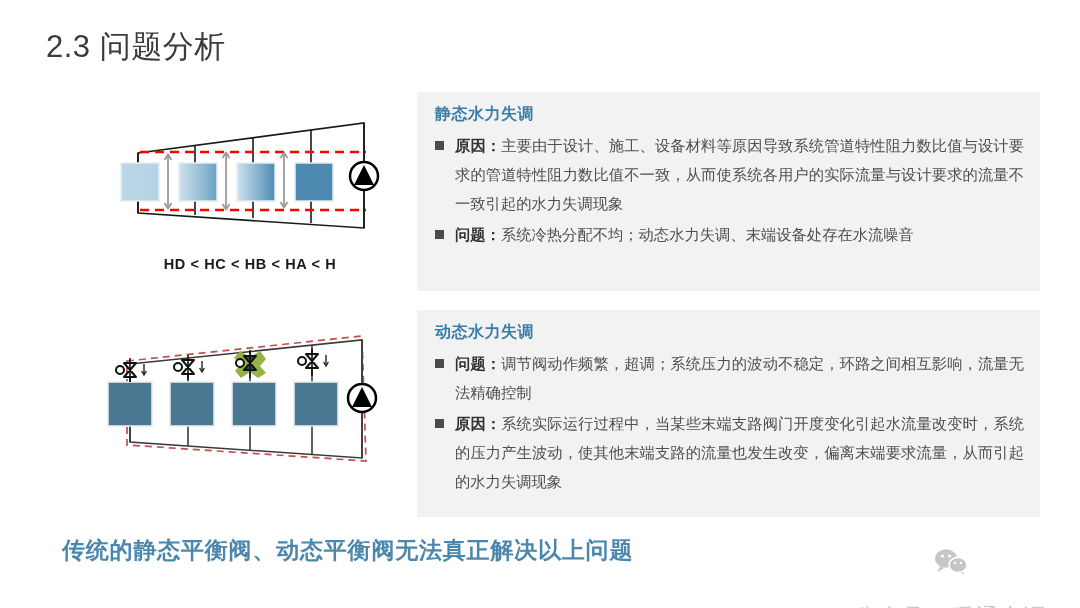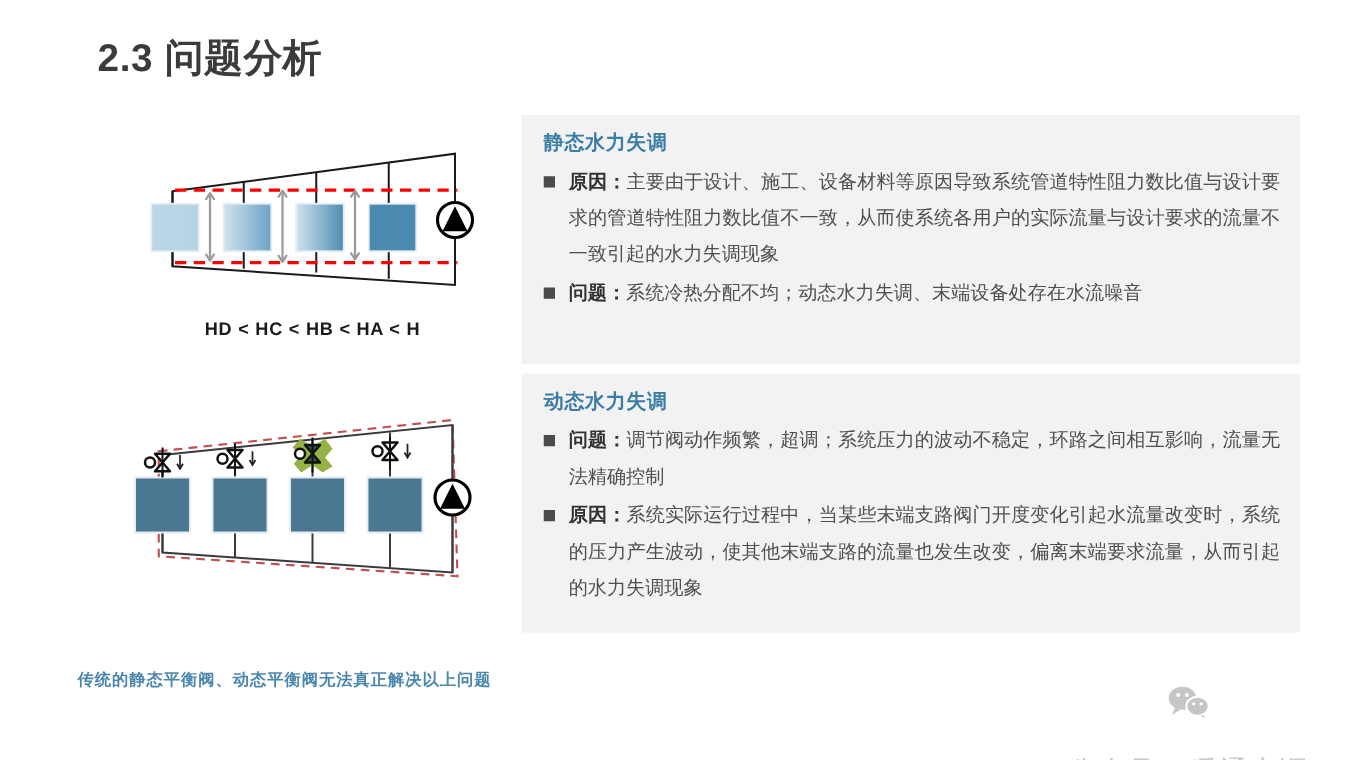--- a/index.html
+++ b/index.html
@@ -8,22 +8,22 @@
     background:#ffffff;
     font-family:"Liberation Sans","DejaVu Sans",sans-serif;
     overflow:hidden;
     position:relative;
   }
   .slide{position:absolute;inset:0;}
 
   
   .slide-title{
     position:absolute;left:46px;top:26px;
-    font-size:31px;font-weight:bold;color:#3b3b3b;
-    letter-spacing:.5px;white-space:nowrap;margin-left:32px;
+    font-size:31px;font-weight:normal;color:#3b3b3b;
+    letter-spacing:.5px;white-space:nowrap;
   }
 
   
   .diagram-top{position:absolute;left:100px;top:108px;width:300px;height:130px;}
   .diagram-bottom{position:absolute;left:100px;top:330px;width:300px;height:150px;}
   .diagram-top svg,.diagram-bottom svg{display:block;}
 
   .hd-label{
     position:absolute;left:100px;top:256px;width:300px;
     text-align:center;
@@ -32,21 +32,21 @@
   }
 
   
   .panel{
     position:absolute;left:417px;width:623px;
     background:#f2f2f2;
     box-sizing:border-box;
     padding:12px 16px 10px 16px;
   }
   .panel-1{top:92px;height:199px;}
-  .panel-2{top:299px;height:207px;}
+  .panel-2{top:310px;height:207px;}
 
   .panel-head{
     color:#3a7ea6;font-size:16px;font-weight:bold;
     margin:0 0 6px 2px;letter-spacing:.5px;
   }
 
   .bullet-row{
     display:flex;align-items:flex-start;
     margin:0 0 2px 0;
   }
@@ -59,21 +59,21 @@
     flex:1 1 auto;
     font-size:15.3px;line-height:29px;color:#4f4f4f;
     text-align:justify;
     font-family:Liberation Serif, serif;
   }
   .bullet-body .lead{color:#333;font-weight:bold;}
 
   
   .conclusion{
     position:absolute;left:62px;top:535px;
-    font-size:13px;font-weight:bold;
+    font-size:23px;font-weight:bold;
     color:#4b87ad;letter-spacing:.8px;white-space:nowrap;
   }
 
   
   .watermark{
     position:absolute;right:32px;top:548px;
     display:flex;align-items:center;gap:26px;
     color:#c6c6c6;font-size:22px;letter-spacing:2px;
     white-space:nowrap;
     flex-direction:column;

